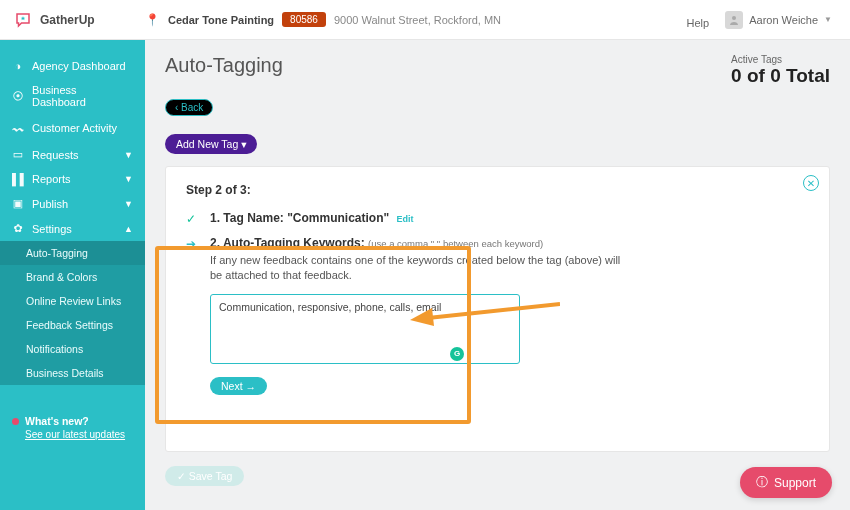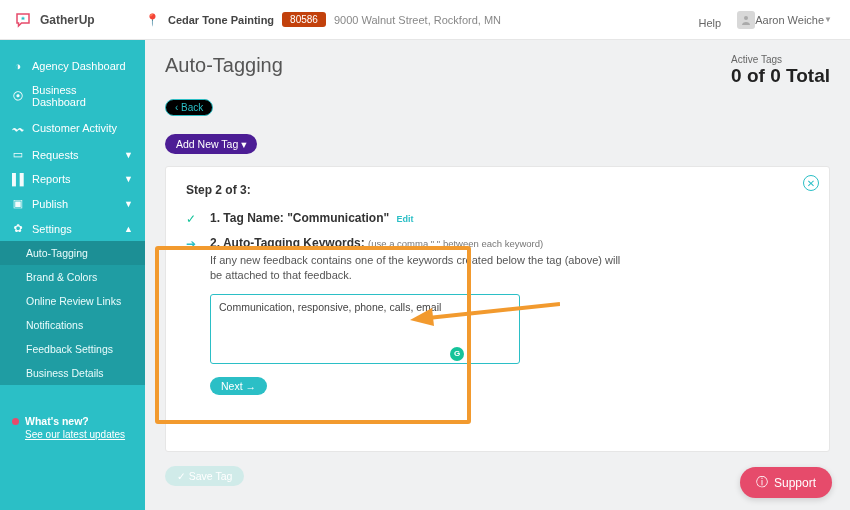--- a/index.html
+++ b/index.html
@@ -7,21 +7,21 @@
 
 
 .topbar { height: 40px; background: #fff; display: flex; align-items: center; padding: 0 18px 0 0; border-bottom: 1px solid #e6e6e6; }
 .logo-wrap { width: 145px; display: flex; align-items: center; padding-left: 14px; }
 .logo { display: flex; align-items: center; gap: 8px; color: #4b4b4b; font-size: 12px; font-weight: 600; }
 .logo-icon { width: 18px; height: 18px; }
 .loc-sect { display: flex; align-items: center; gap: 8px; font-size: 11px; color: #444; }
 .loc-pin { font-size: 12px; }
 .loc-zip { background: #c2410c; color: #fff; border-radius: 3px; padding: 2px 8px; font-size: 10px; }
 .top-right { margin-left: auto; display: flex; align-items: flex-end; gap: 16px; font-size: 11px; color: #666; }
-.user-box { display: flex; align-items: center; cursor: pointer; }
+.user-box { display: flex; align-items: center; gap: 6px; cursor: pointer; }
 .avatar { width: 18px; height: 18px; background: #d8d8d8; border-radius: 3px; display: flex; align-items: center; justify-content: center; }
 
 
 .shell { display: flex; height: 470px; }
 .sidebar { width: 145px; background: #2bbfc6; color: #fff; display: flex; flex-direction: column; font-size: 11px; padding-top: 14px; }
 .nav-item { display: flex; align-items: center; gap: 8px; padding: 6px 12px; cursor: pointer; }
 .nav-item .chev { margin-left: auto; font-size: 9px; }
 .nav-icon { width: 12px; text-align: center; opacity: 0.95; }
 .sub-group { background: #1f9da3; }
 .sub-item { padding: 6px 12px 6px 26px; font-size: 10.5px; cursor: pointer; color: #eafcfc; }
@@ -128,22 +128,22 @@
       </div>
     <div class="nav-item">
         <span class="nav-icon">✿</span>
         <span>Settings</span>
         <span class="chev">▲</span>
       </div>
     <div class="sub-group">
       <div class="sub-item act">Auto-Tagging</div>
       <div class="sub-item">Brand &amp; Colors</div>
       <div class="sub-item">Online Review Links</div>
+      <div class="sub-item">Feedback Settings</div>
       <div class="sub-item">Notifications</div>
-      <div class="sub-item">Feedback Settings</div>
       <div class="sub-item">Business Details</div>
     </div>
     <div class="whatsnew">
       <div><span class="dot"></span><span style="font-weight:600">What's new?</span></div>
       <a>See our latest updates</a>
     </div>
   </div>
 
   <div class="main">
     <div class="page-head">

